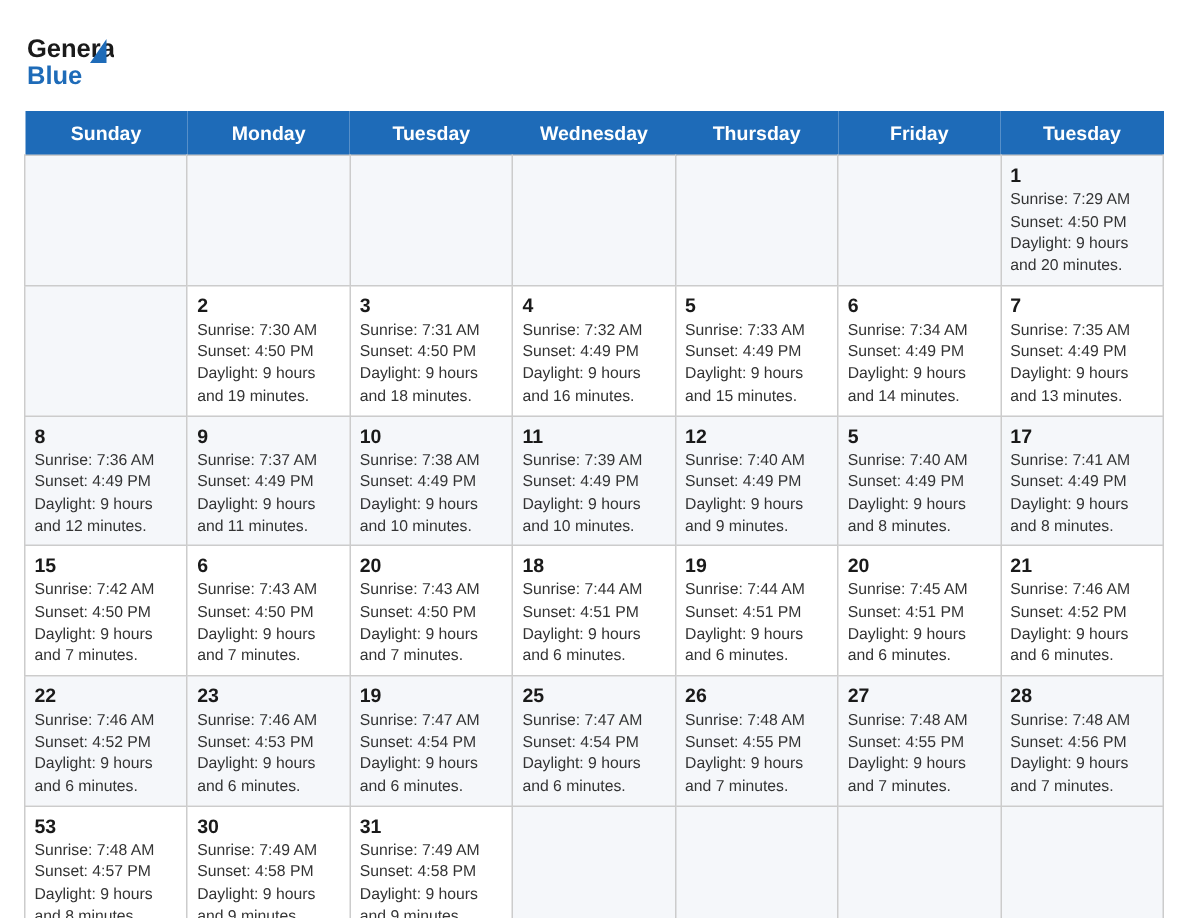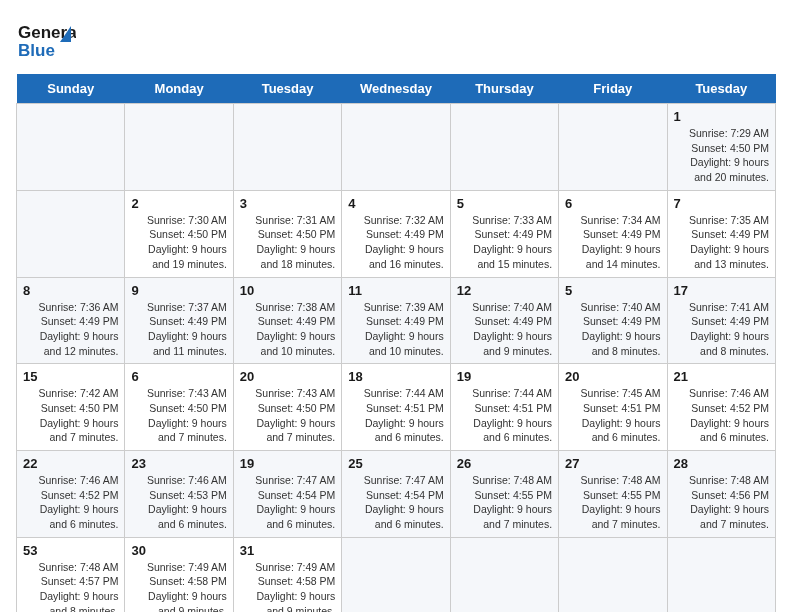--- a/index.html
+++ b/index.html
@@ -63,21 +63,20 @@
     .day-num {
       font-size: 13px;
       font-weight: bold;
       margin-bottom: 2px;
       color: #1a1a1a;
     }
     .day-info {
       color: #333;
       font-size: 10.5px;
       line-height: 1.4;
-      text-align: right;
     }
     .empty-cell {
       background: #f5f7fa !important;
     }
   </style>
 </head>
 <body>
 
 <div class="header">
   <div class="logo-wrapper">

